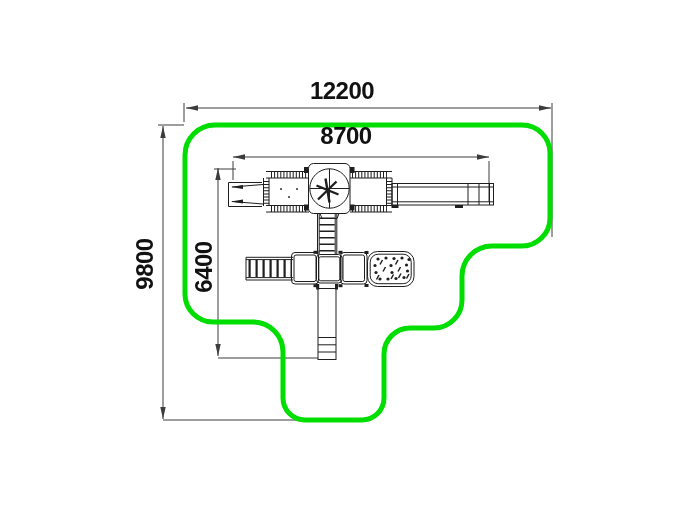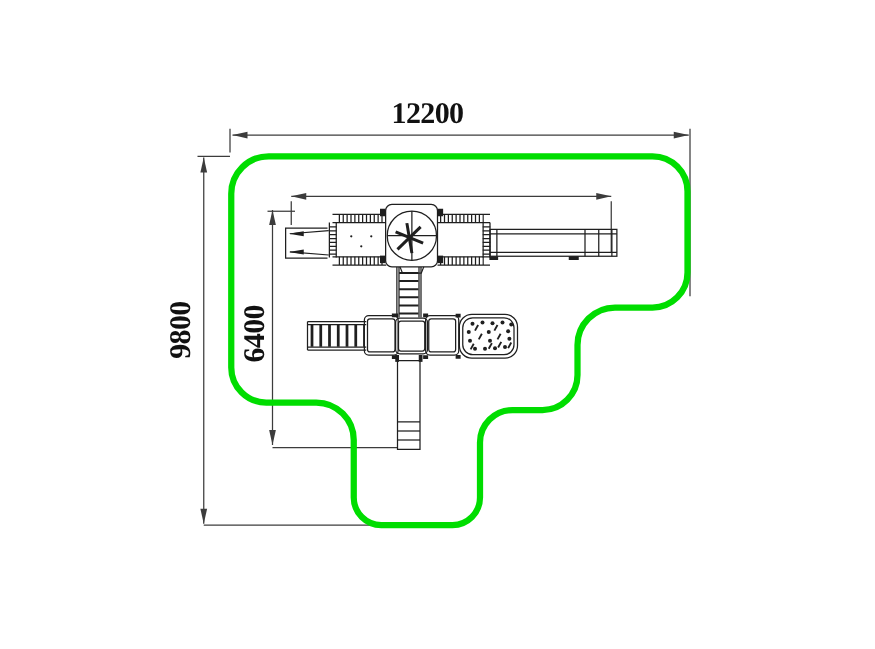--- a/index.html
+++ b/index.html
@@ -1,21 +1,21 @@
 <!DOCTYPE html>
 <html style="--boundary: #00dd00; --line: #1f1f1f; --dimension: #3c3c3c; --text: #111111;"><head>
 <meta charset="utf-8">
 <style>
   html,body{margin:0;padding:0;background:#fff;}
   .canvas{
     position:relative;
     width:700px;height:519px;
     background:#fff;
     overflow:hidden;
-    font-family:Liberation Serif, serif;
+    font-family:Liberation Sans, sans-serif;
   }
   svg{position:absolute;left:0;top:0;}
   .boundary{stroke:var(--boundary);fill:none;}
   .eq{stroke:var(--line);fill:none;}
   .eq-fill{fill:var(--line);stroke:none;}
   .dim{stroke:var(--dimension);fill:none;}
   .dim-fill{fill:var(--dimension);stroke:none;}
   .lbl{
     position:absolute;
     display:flex;align-items:center;justify-content:center;
@@ -212,17 +212,18 @@
         <line x1="318" y1="352" x2="336" y2="352"></line>
         <line x1="318" y1="359.5" x2="336" y2="359.5"></line>
         <rect class="eq-fill" x="316.2" y="284" width="3" height="5.5"></rect>
         <rect class="eq-fill" x="335" y="284" width="3" height="5.5"></rect>
       </g>
     </g>
   </svg>
 
   <div class="lbl" style="left:292px;top:81px;width:100px;height:20px;">12200</div>
 
+  <div class="lbl" style="left:306px;top:126px;width:80px;height:20px;">8700</div>
 
   <div class="lbl vlbl" style="left:100px;top:251px;width:90px;height:26px;">9800</div>
 
   <div class="lbl vlbl" style="left:159px;top:254px;width:90px;height:26px;">6400</div>
 </div>
 
 </body></html>

